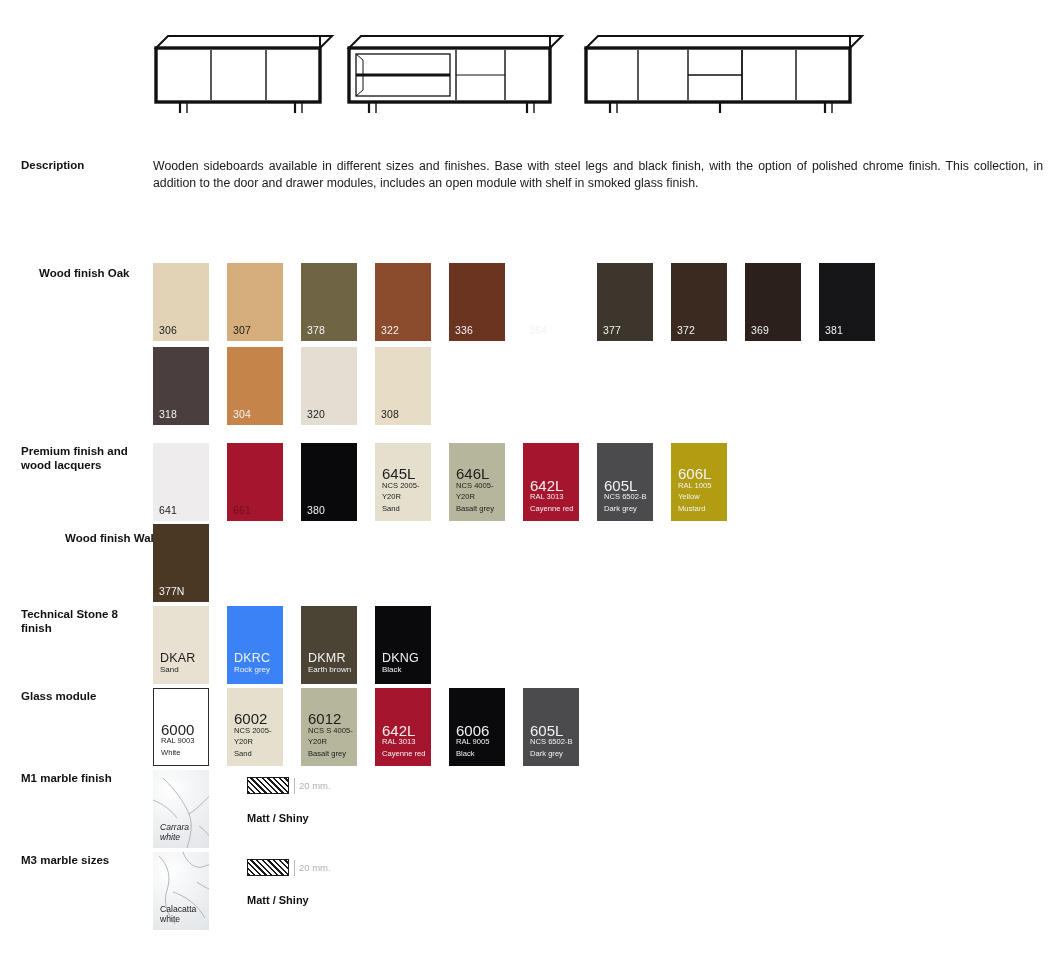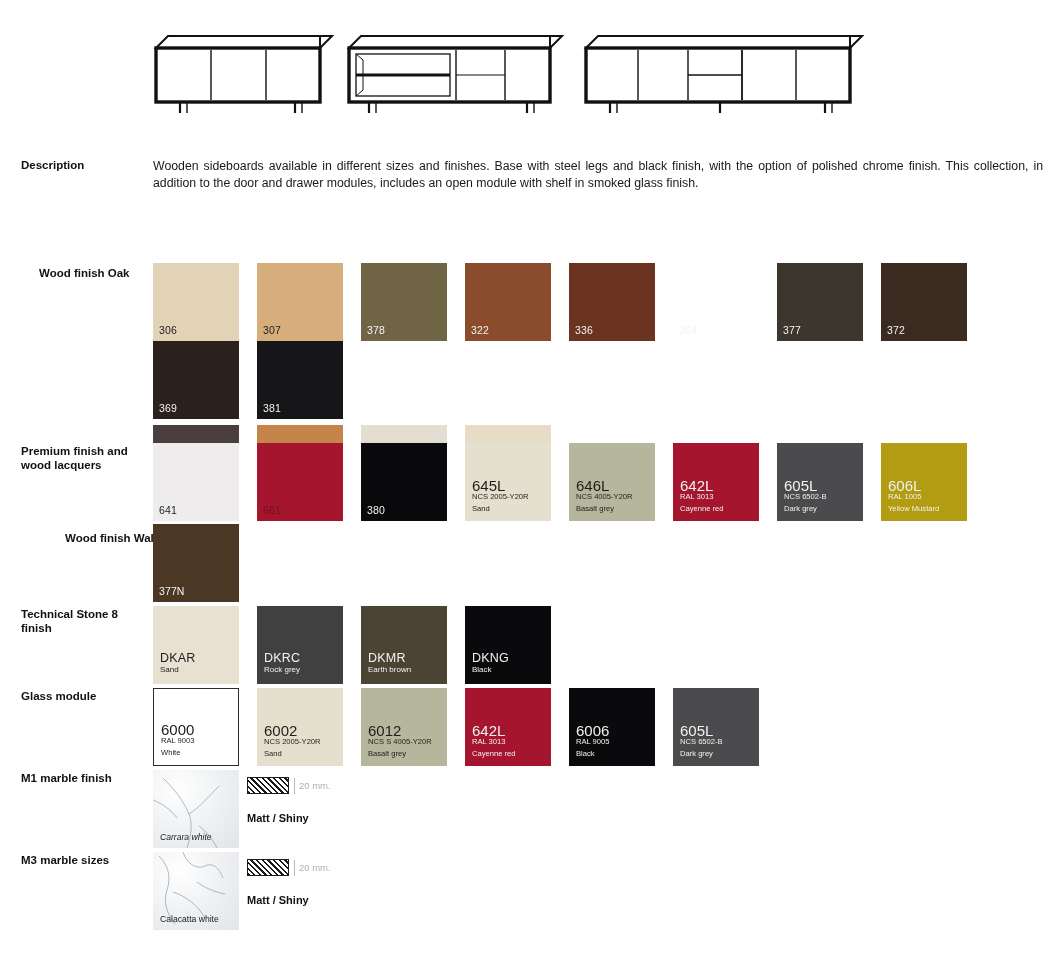--- a/index.html
+++ b/index.html
@@ -50,21 +50,21 @@
     color: #1a1a1a;
   }
 
   
   .section { position: absolute; left: 0; width: 1061px; }
   .swatches { position: absolute; left: 153px; top: 0; }
   .sw {
     position: relative;
     display: inline-block;
     vertical-align: top;
-    width: 86px;
+    width: 56px;
     height: 78px;
     margin-right: 18px;
     box-sizing: border-box;
     overflow: hidden;
   }
   .sw.bordered { border: 1px solid #2b2b2b; }
 
   
   .sw-code-bottom {
     position: absolute;
@@ -238,21 +238,21 @@
     <div class="section" style="top: 524px;">
       <div class="swatches">
         <div style="margin-bottom: 6px;"><div class="sw" style="background: rgb(74, 55, 36);"><span class="sw-code-bottom light-text">377N</span></div></div>
       </div>
     </div>
     <div class="row-label" style="top: 607px;">Technical Stone 8 finish</div>
     <div class="section" style="top: 606px;">
       <div class="swatches"><div class="sw" style="background: rgb(232, 225, 210);"><span class="sw-label-stone dark-text">
             <span class="code">DKAR</span>
             <span class="name">Sand</span>
-          </span></div><div class="sw" style="background: #404040;"><span class="sw-label-stone light-text">
+          </span></div><div class="sw" style="background: #3b82f6;"><span class="sw-label-stone light-text">
             <span class="code">DKRC</span>
             <span class="name">Rock grey</span>
           </span></div><div class="sw" style="background: rgb(75, 67, 52);"><span class="sw-label-stone light-text">
             <span class="code">DKMR</span>
             <span class="name">Earth brown</span>
           </span></div><div class="sw" style="background: rgb(10, 10, 12);"><span class="sw-label-stone light-text">
             <span class="code">DKNG</span>
             <span class="name">Black</span>
           </span></div></div>
     </div>

